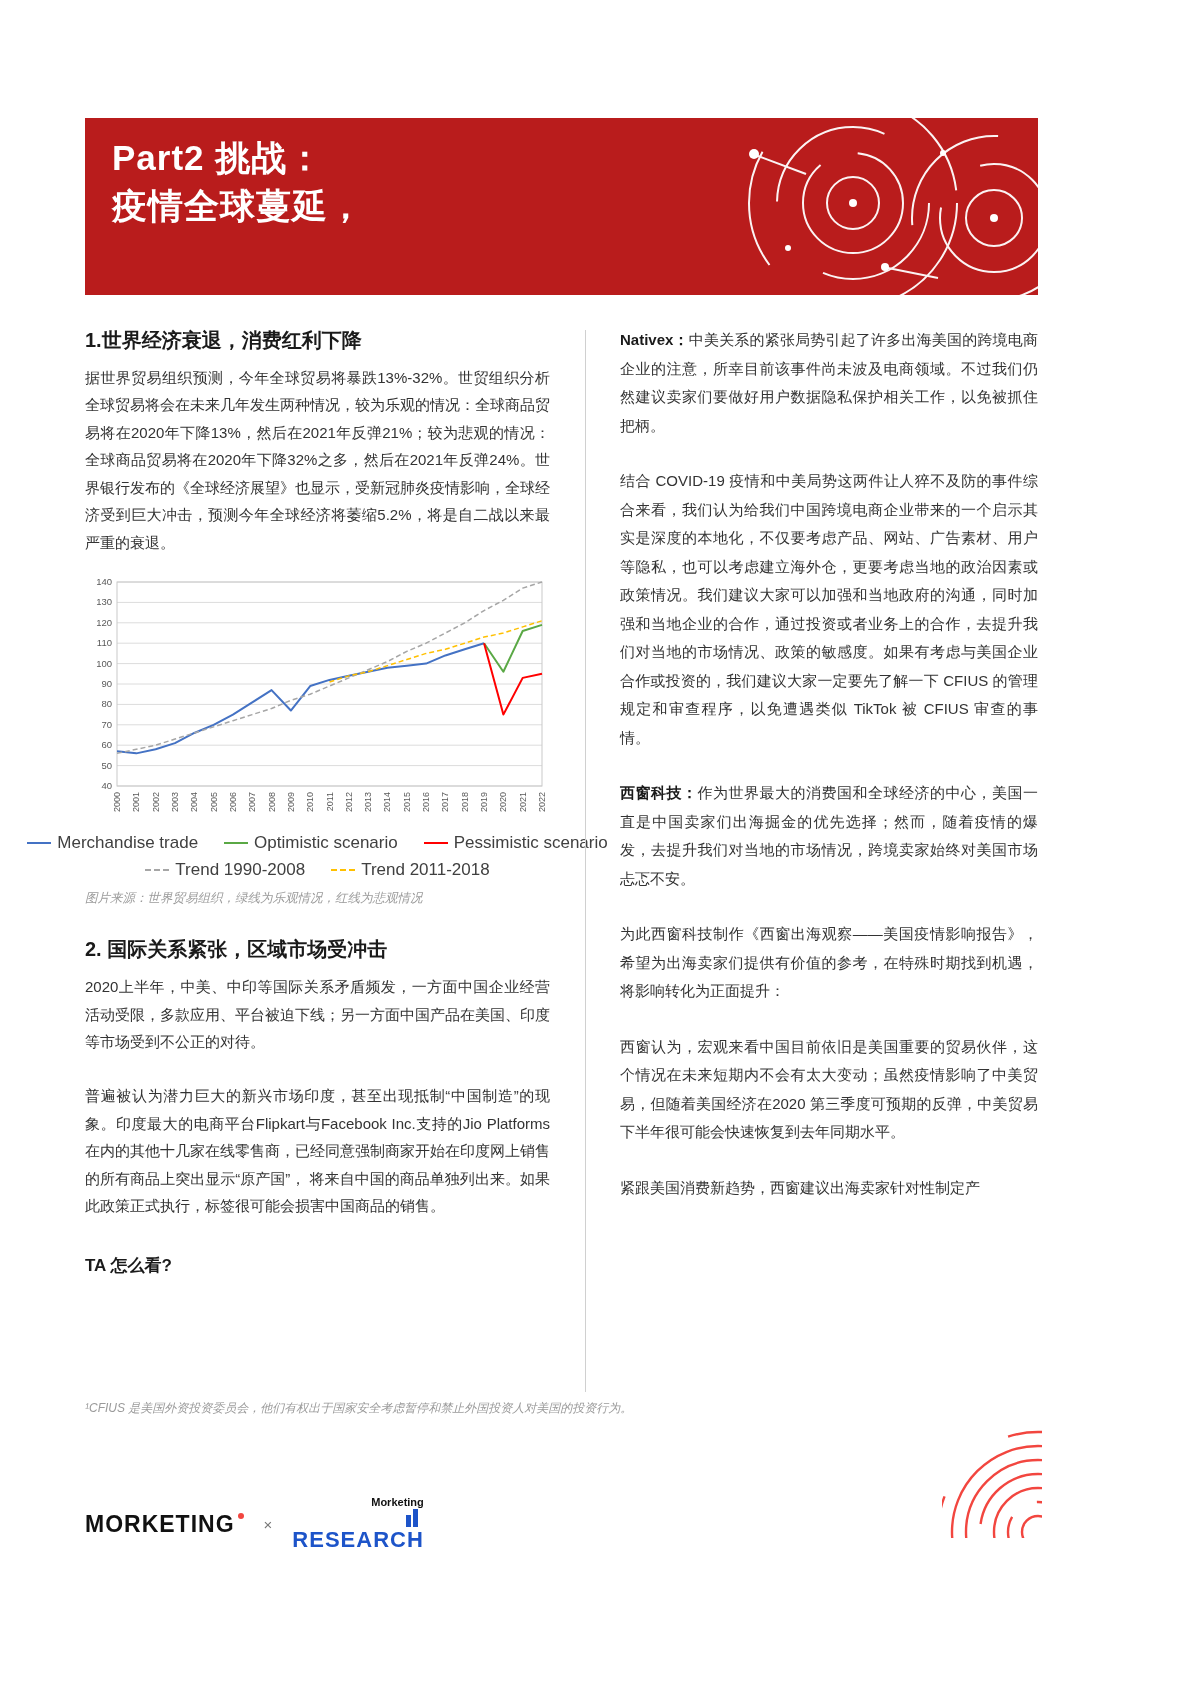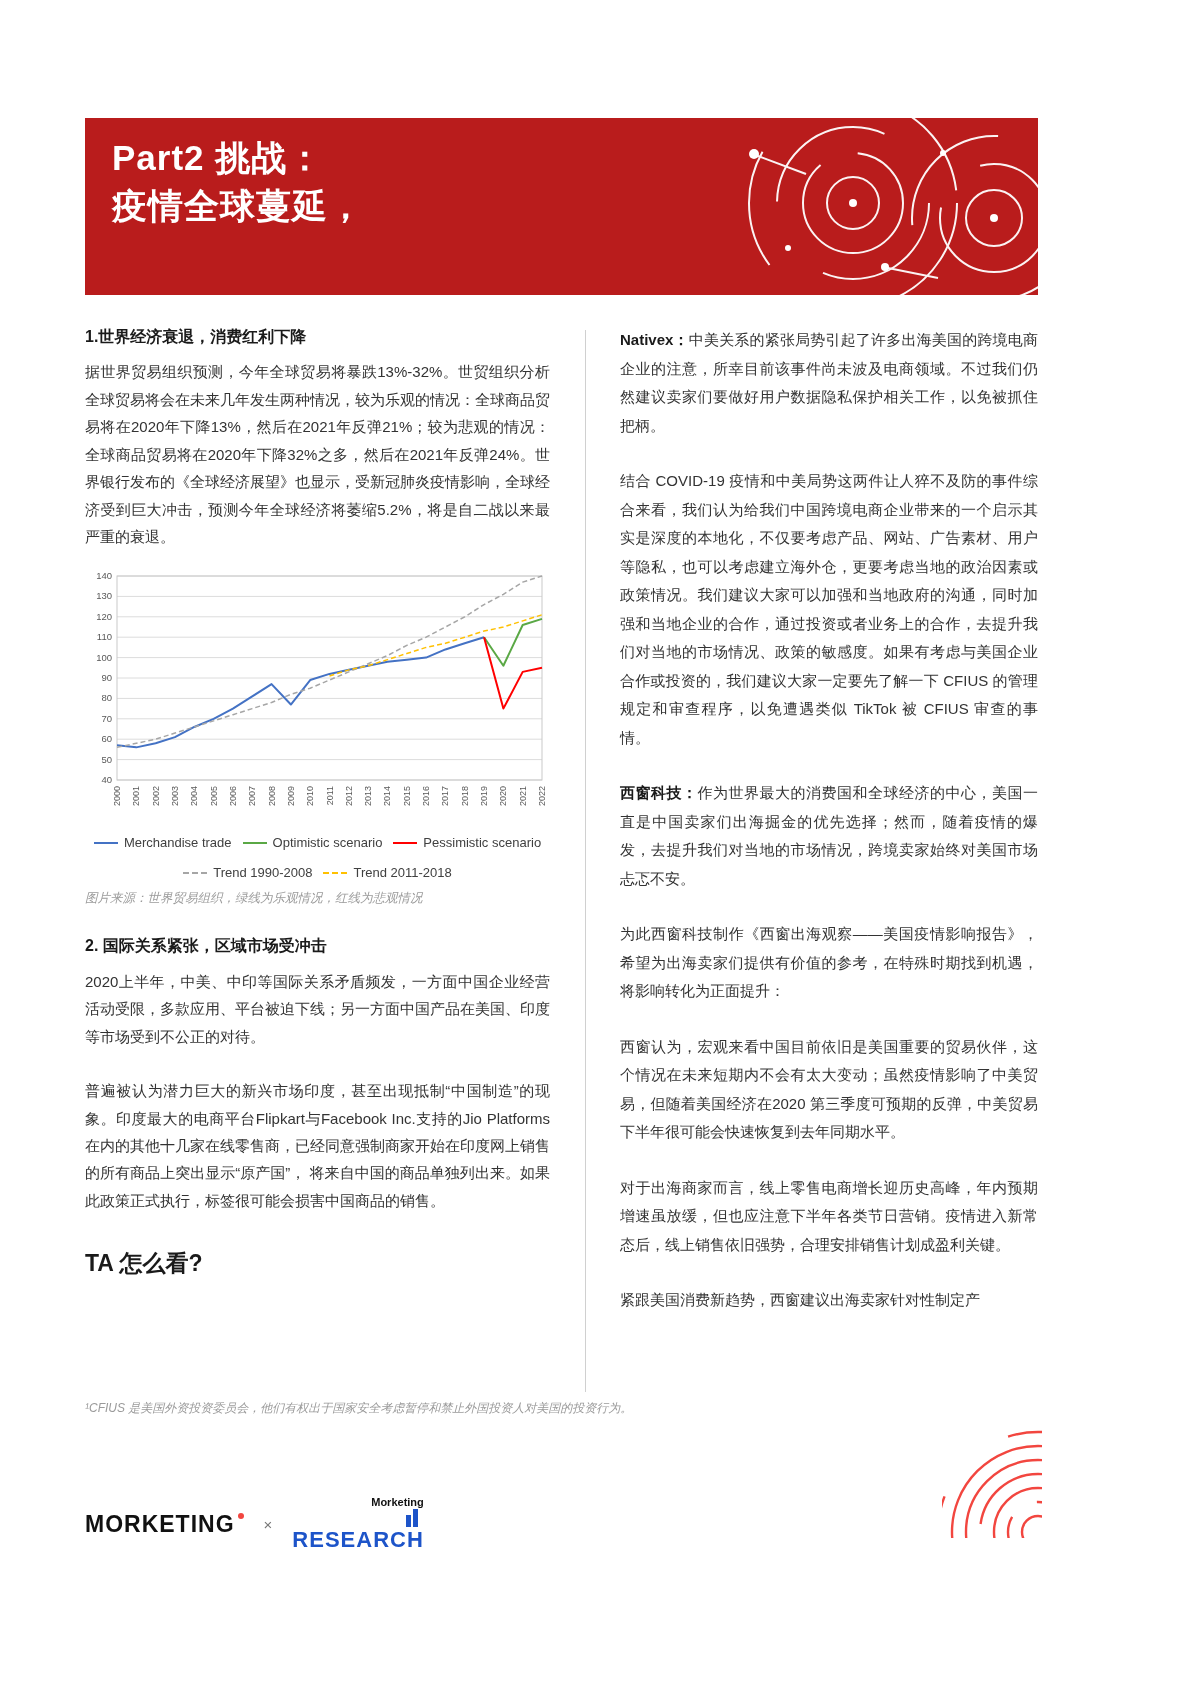--- a/index.html
+++ b/index.html
@@ -10,35 +10,35 @@
   .banner{position:absolute;left:85px;top:118px;width:953px;height:177px;background:#b91c1c;overflow:hidden;}
   .banner-title{position:absolute;left:27px;top:16px;color:#fff;font-weight:bold;font-size:35px;line-height:48px;letter-spacing:1px;}
   .banner-deco{position:absolute;right:0;top:0;}
 
   
   .columns{position:absolute;left:85px;top:326px;width:953px;display:flex;}
   .col-left{width:465px;flex:none;}
   .divider{flex:none;width:1px;height:1062px;background:#d0d0d0;margin:4px 34px 0 35px;}
   .col-right{flex:1;min-width:0;}
 
-  .section-heading{font-size:16px;font-weight:bold;color:#1a1a1a;margin:0 0 10px 0;line-height:1.4;}
+  .section-heading{font-size:20px;font-weight:bold;color:#1a1a1a;margin:0 0 10px 0;line-height:1.4;}
   .body-text{font-size:15px;line-height:1.83;color:#333;text-align:justify;margin:0;}
   .para{font-size:15px;line-height:1.9;color:#333;text-align:justify;margin:0 0 27px 0;}
   .para .lead{font-weight:bold;color:#1a1a1a;}
   .mt{margin-top:26px;}
 
   
   .chart-box{margin-top:18px;}
   .chart-box svg{display:block;}
-  .legend-row{display:flex;justify-content:center;gap:11px;margin-top:15px;font-size:13px;color:#404040;}
+  .legend-row{display:flex;justify-content:center;gap:26px;margin-top:7px;font-size:17px;color:#404040;}
   .legend-item{display:flex;align-items:center;gap:6px;white-space:nowrap;}
   .legend-swatch{width:24px;height:0;display:inline-block;}
   .chart-caption{margin:10px 0 0 0;font-size:12.5px;font-style:italic;color:#9b9b9b;}
 
-  .ta-heading{margin:34px 0 0 0;font-size:23px;font-weight:bold;color:#1a1a1a;}
+  .ta-heading{margin:34px 0 0 0;font-size:17px;font-weight:bold;color:#1a1a1a;}
 
   
   .footnote{position:absolute;left:85px;top:1399px;width:953px;font-size:12px;font-style:italic;color:#9a9a9a;line-height:1.5;}
 
   
   .footer{position:absolute;left:85px;top:1496px;display:flex;align-items:center;}
   .logo-morketing{font-size:23px;font-weight:800;letter-spacing:1px;color:#111;position:relative;}
   .logo-dot{display:inline-block;width:6px;height:6px;border-radius:50%;background:#f2463f;vertical-align:top;margin:2px 0 0 3px;}
   .logo-x{margin:0 20px;color:#777;font-size:15px;}
   .logo-research{display:flex;flex-direction:column;align-items:flex-end;}
@@ -181,21 +181,20 @@
     </div>
 
     <div class="divider"></div>
 
     <div class="col-right">
       <p class="para"><span class="lead">Nativex：</span><span>中美关系的紧张局势引起了许多出海美国的跨境电商企业的注意，所幸目前该事件尚未波及电商领域。不过我们仍然建议卖家们要做好用户数据隐私保护相关工作，以免被抓住把柄。</span></p>
       <p class="para"><span class="lead"></span><span>结合 COVID-19 疫情和中美局势这两件让人猝不及防的事件综合来看，我们认为给我们中国跨境电商企业带来的一个启示其实是深度的本地化，不仅要考虑产品、网站、广告素材、用户等隐私，也可以考虑建立海外仓，更要考虑当地的政治因素或政策情况。我们建议大家可以加强和当地政府的沟通，同时加强和当地企业的合作，通过投资或者业务上的合作，去提升我们对当地的市场情况、政策的敏感度。如果有考虑与美国企业合作或投资的，我们建议大家一定要先了解一下 CFIUS 的管理规定和审查程序，以免遭遇类似 TikTok 被 CFIUS 审查的事情。</span></p>
       <p class="para"><span class="lead">西窗科技：</span><span>作为世界最大的消费国和全球经济的中心，美国一直是中国卖家们出海掘金的优先选择；然而，随着疫情的爆发，去提升我们对当地的市场情况，跨境卖家始终对美国市场忐忑不安。</span></p>
       <p class="para"><span class="lead"></span><span>为此西窗科技制作《西窗出海观察——美国疫情影响报告》， 希望为出海卖家们提供有价值的参考，在特殊时期找到机遇，将影响转化为正面提升：</span></p>
       <p class="para"><span class="lead"></span><span>西窗认为，宏观来看中国目前依旧是美国重要的贸易伙伴，这个情况在未来短期内不会有太大变动；虽然疫情影响了中美贸易，但随着美国经济在2020 第三季度可预期的反弹，中美贸易下半年很可能会快速恢复到去年同期水平。</span></p>
-      <p class="para"><span class="lead"></span><span>对于出海商家而言，线上零售电商增长迎历史高峰，年内预期增速虽放缓，但也应注意下半年各类节日营销。疫情进入新常态后，线上销售依旧强势，合理安排销售计划成盈利关键。</span></p>
       <p class="para"><span class="lead"></span><span>紧跟美国消费新趋势，西窗建议出海卖家针对性制定产</span></p>
     </div>
 
   </div>
 
   <div class="footnote">¹CFIUS 是美国外资投资委员会，他们有权出于国家安全考虑暂停和禁止外国投资人对美国的投资行为。</div>
 
   <div class="footer">
     <div class="logo-morketing">
       <span>MORKETING</span><span class="logo-dot"></span>

